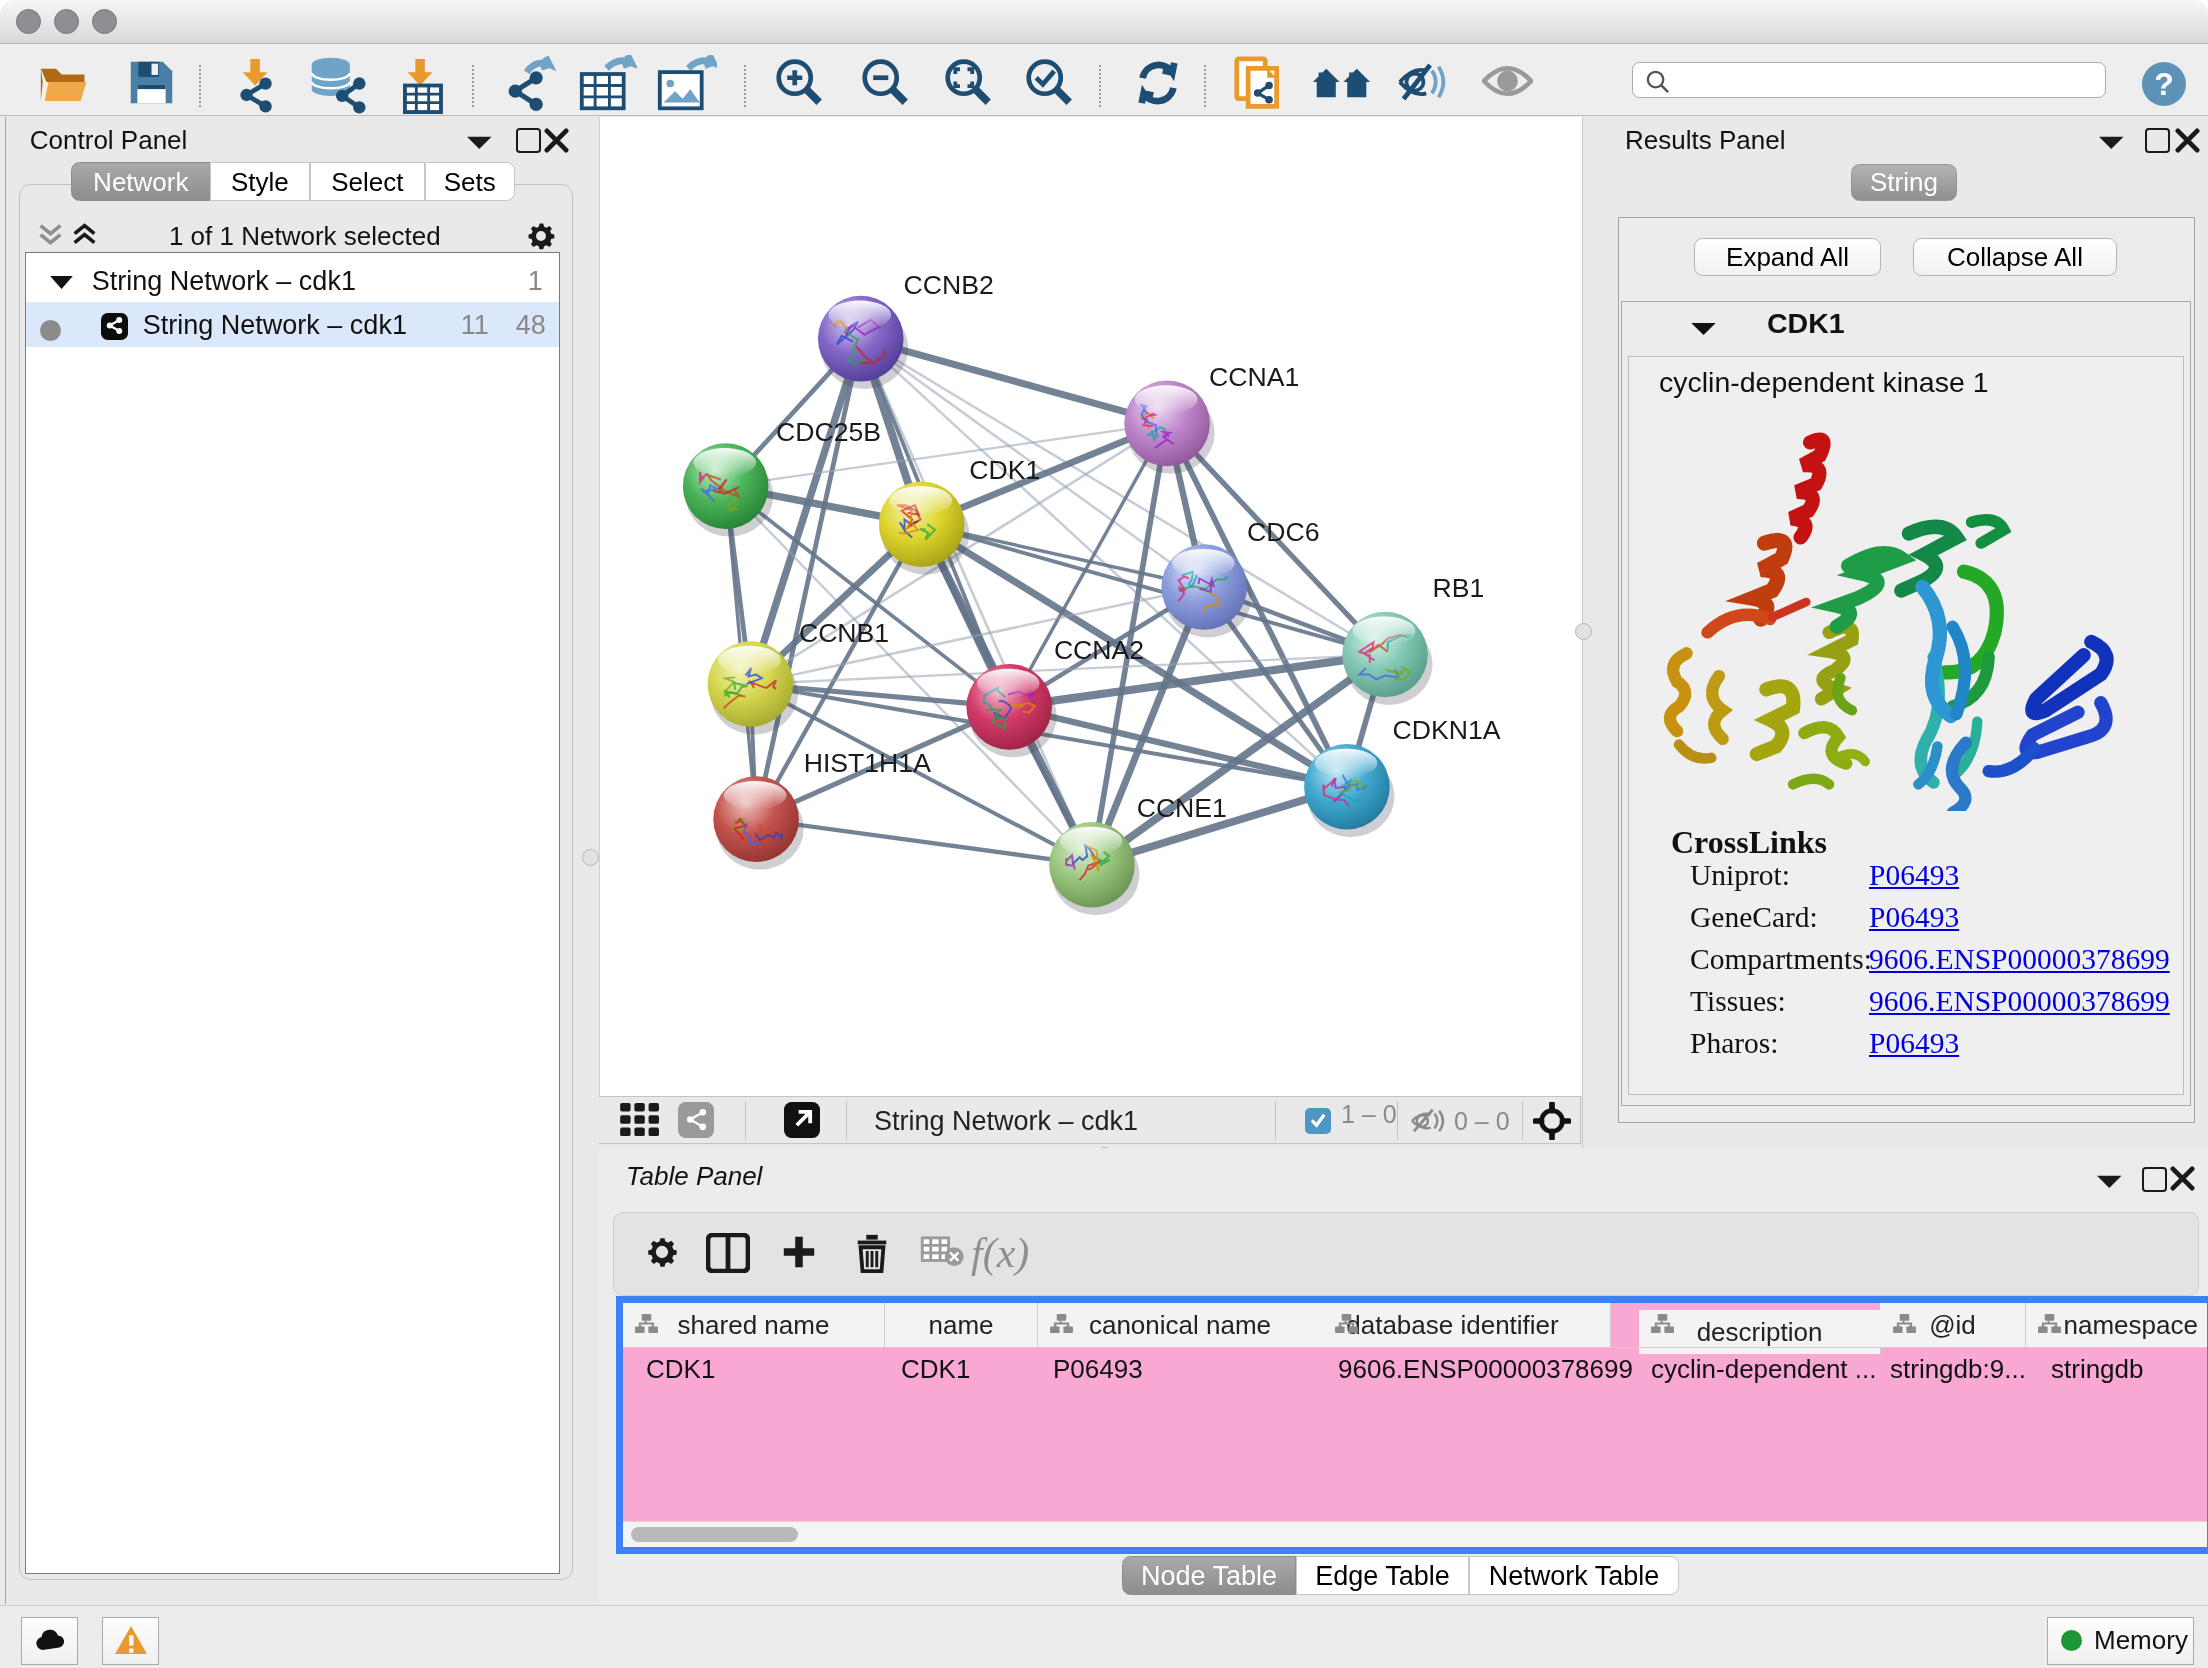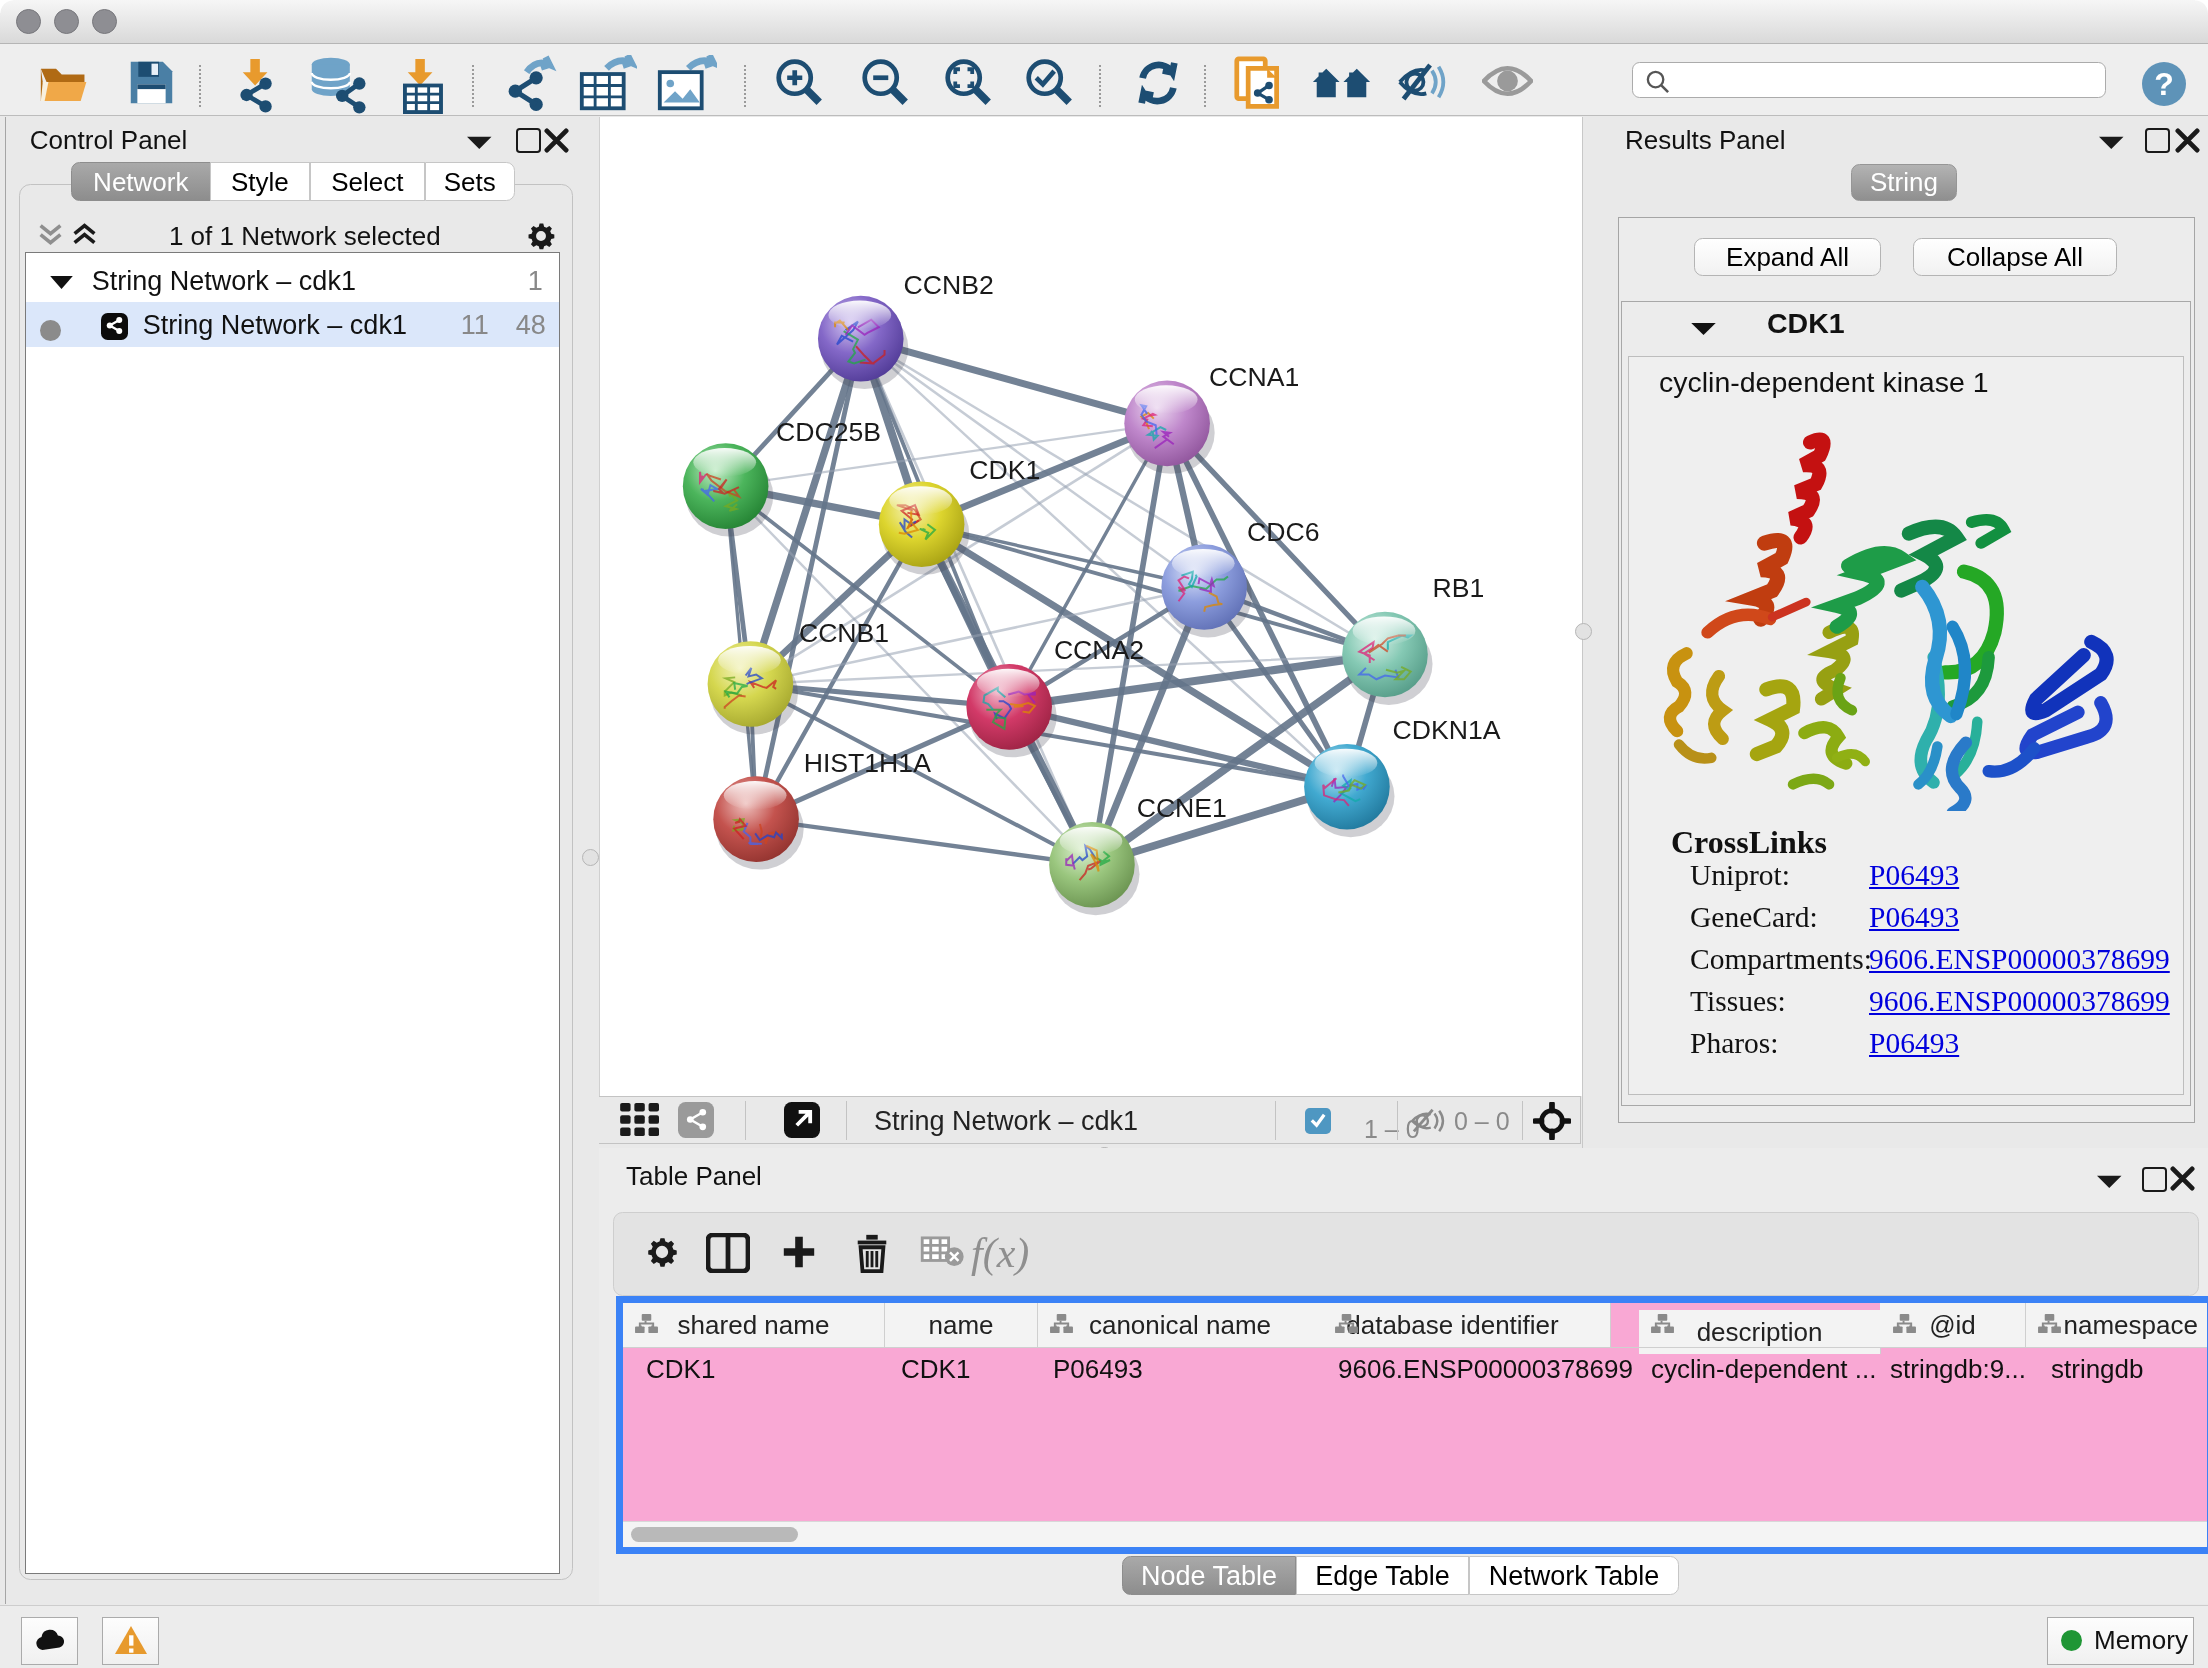--- a/index.html
+++ b/index.html
@@ -517,21 +517,21 @@
       </svg>
   </div>
   <div class="nbsep abs" style="left:247px;"></div>
   <div class="abs" style="left:275px;top:8.6px;font-size:27px;color:#222;">String Network – cdk1</div>
   <div class="nbsep abs" style="left:676px;"></div>
   <div class="abs" style="left:706px;top:10.5px;width:26px;height:26px;background:#4e97c2;border-radius:4.8px;">
     <svg class="abs" style="left:2.9px;top:2.9px;" width="20" height="20" viewBox="0 0 21 21">
         <path d="M4 11 L9 16 L17 5" stroke="#fff" stroke-width="3.4" fill="none"></path>
       </svg>
   </div>
-  <div class="abs" style="left:742px;top:18px;font-size:25px;color:#8a8a8a;margin-left:23px;">1 – 0</div>
+  <div class="abs" style="left:742px;top:3px;font-size:25px;color:#8a8a8a;">1 – 0</div>
   <div class="nbsep abs" style="left:798px;"></div>
   <svg class="abs" style="left:809px;top:8.6px;" width="38" height="30" viewBox="0 0 40 32">
     <path d="M4 16 Q14 6 24 9 M4 16 Q14 26 24 23" stroke="#8a8a8a" stroke-width="2.6" fill="none"></path>
     <circle cx="15" cy="16" r="6" fill="none" stroke="#8a8a8a" stroke-width="2.6"></circle>
     <path d="M28 8 Q34 16 28 24 M33 5 Q41 16 33 27" stroke="#8a8a8a" stroke-width="2.6" fill="none"></path>
     <line x1="6" y1="27" x2="26" y2="4" stroke="#8a8a8a" stroke-width="3"></line>
     </svg>
   <div class="abs" style="left:855px;top:9.5px;font-size:25px;color:#8a8a8a;">0 – 0</div>
   <div class="nbsep abs" style="left:923px;"></div>
   <svg class="abs" style="left:934px;top:4.8px;" width="38" height="38" viewBox="0 0 40 40">
@@ -602,21 +602,21 @@
     </svg>
 
   <div class="abs" style="left:88px;top:707px;font-family:'Liberation Serif',serif;font-size:32px;font-weight:bold;color:#111;">CrossLinks</div>
   <div class="abs" style="left:107px;top:737px;font-family:'Liberation Serif',serif;font-size:29.5px;color:#111;line-height:42px;">
     Uniprot:<br>GeneCard:<br>Compartments:<br>Tissues:<br>Pharos:</div>
   <div class="abs" style="left:286px;top:737px;font-family:'Liberation Serif',serif;font-size:29.5px;color:#0000dd;line-height:42px;text-decoration:underline;">
     P06493<br>P06493<br>9606.ENSP00000378699<br>9606.ENSP00000378699<br>P06493</div>
 </div>
 
 <div id="tpanel" class="abs">
-  <div class="ptitle abs" style="left:27px;top:13.3px;">Table Panel</div>
+  <div class="ptitle abs" style="left:27px;top:13.3px;font-style:italic;">Table Panel</div>
   <svg class="abs" style="left:1496px;top:25px;" width="28.5" height="17" viewBox="0 0 30 18">
       <path d="M2 3 L28 3 L15 16 Z" fill="#1a1a1a"></path>
     </svg>
   <div class="abs" style="left:1543px;top:19px;width:21px;height:21px;border:2.9px solid #1a1a1a;border-radius:3.8px;"></div>
   <svg class="abs" style="left:1571px;top:18px;" width="25" height="25" viewBox="0 0 26 26">
       <path d="M3 3 L23 23 M23 3 L3 23" stroke="#1a1a1a" stroke-width="5" stroke-linecap="round"></path>
     </svg>
   <div id="ttoolbar" class="abs"></div>
   <div id="ttb-icons">
       <svg class="abs" style="left:44px;top:85px;" width="38" height="38" viewBox="0 0 40 40">

